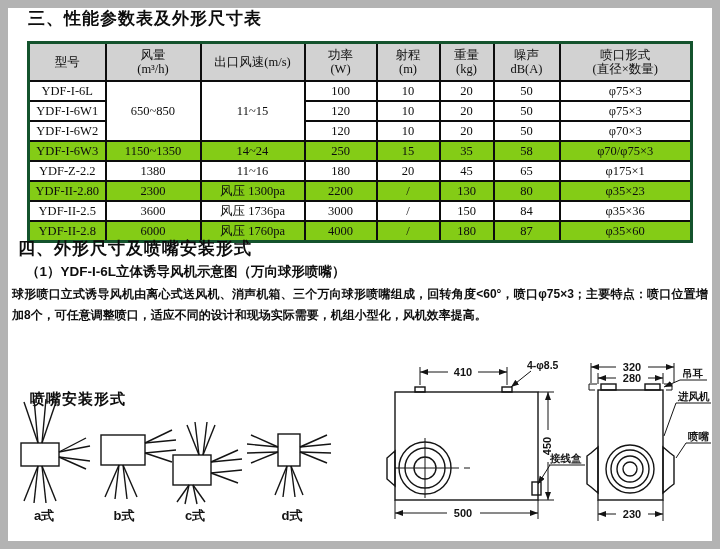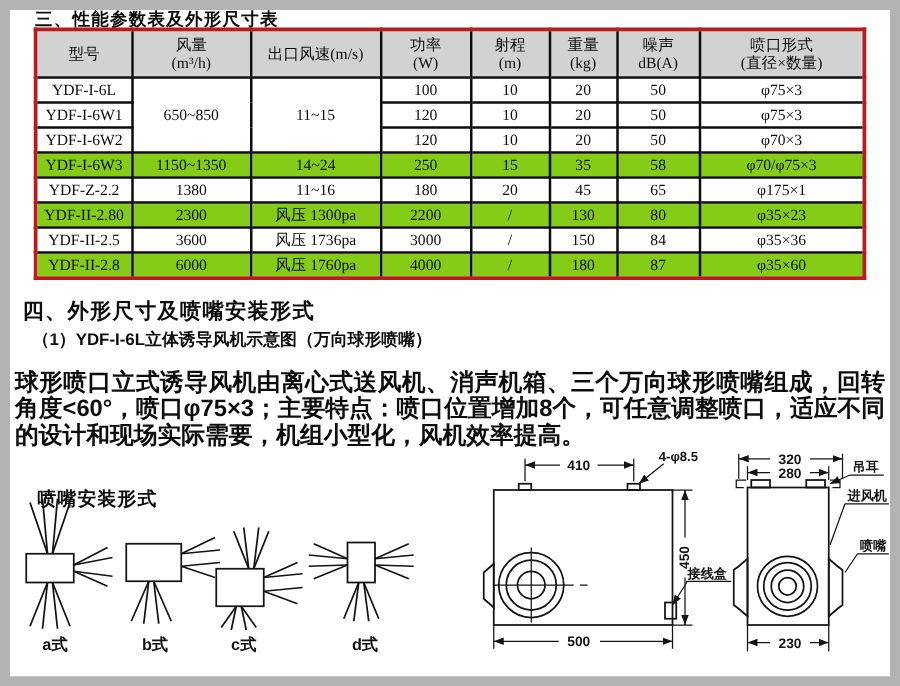--- a/index.html
+++ b/index.html
@@ -7,47 +7,47 @@
     width:720px;height:549px;position:relative;overflow:hidden;
     background:#b3b3b3;
     font-family:"Liberation Sans", sans-serif;
     color:#0d0d0d;
   }
   .page{
     position:absolute;left:8px;top:8px;width:704px;height:533px;
     background:#ffffff;overflow:hidden;
   }
   .s3-title{
-    position:absolute;left:20px;top:-1px;font-size:14px;font-weight:bold;
+    position:absolute;left:20px;top:-1px;font-size:17px;font-weight:bold;
     letter-spacing:1px;
   }
   table.spec{
-    position:absolute;left:19px;top:14px;width:663px;
+    position:absolute;left:19px;top:33px;width:663px;
     border-collapse:collapse;table-layout:fixed;
-    border:3px solid #b91c1c;
+    border:3px solid #14532d;
     font-family:"Liberation Serif", serif;
   }
   table.spec th, table.spec td{
     border:2px solid #0d0d0d;text-align:center;vertical-align:middle;
     padding:0;font-size:12.5px;line-height:1.15;font-weight:normal;
     overflow:hidden;white-space:nowrap;
   }
   table.spec thead th{background:#d2d2d2;height:36px;}
   table.spec tbody td{height:18px;background:#ffffff;}
   table.spec tr.shade td{background:#84cc16;}
   .s4-title{
     position:absolute;left:10px;top:229px;font-size:17px;font-weight:bold;
     letter-spacing:1px;
   }
   .s4-sub{
     position:absolute;left:18px;top:255px;font-size:13.5px;font-weight:bold;
   }
   .s4-para{
     position:absolute;left:0;top:276px;width:696px;padding:0 4px;
-    font-size:19px;font-weight:bold;line-height:21px;text-align:justify;margin-top:12px;
+    font-size:12px;font-weight:bold;line-height:21px;text-align:justify;
   }
   .nozzle-heading{
     position:absolute;left:22px;top:351px;font-size:15px;font-weight:bold;
     letter-spacing:1px;
     margin-top:31px;
   }
   svg{position:absolute;}
   #sprays{left:5px;top:383px;}
   #techdraw{left:377px;top:348px;}
   svg line, svg rect.sh, svg polygon, svg circle, svg path.ln, svg polyline{

